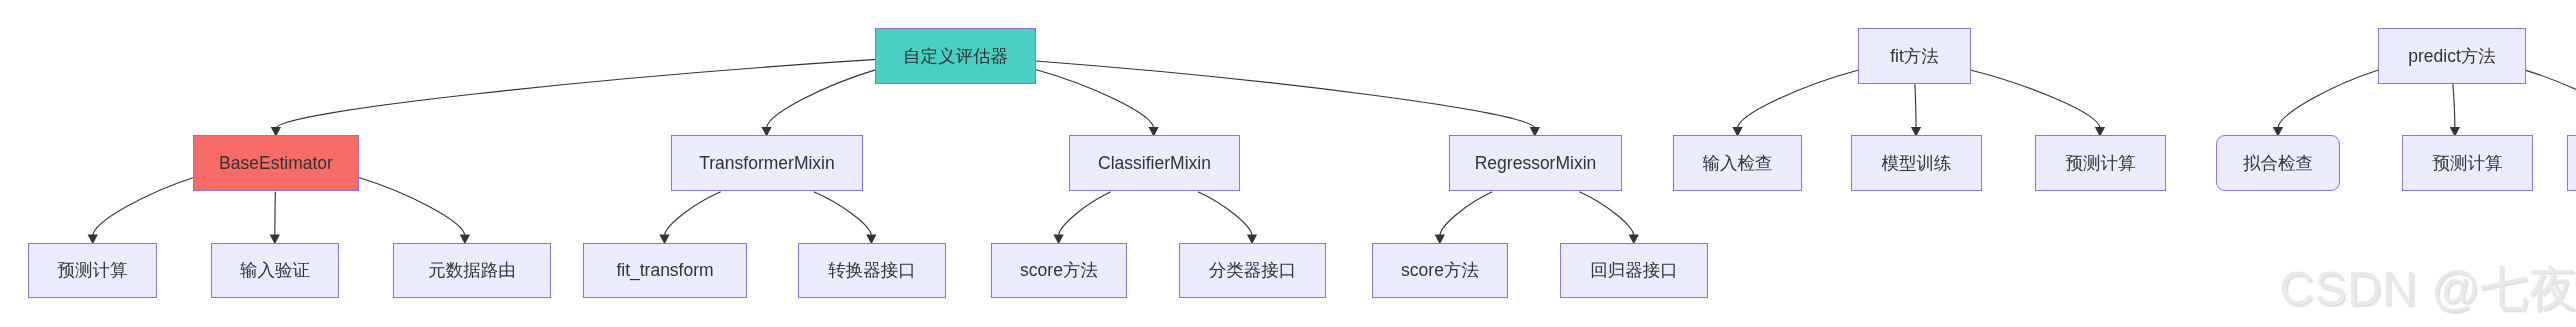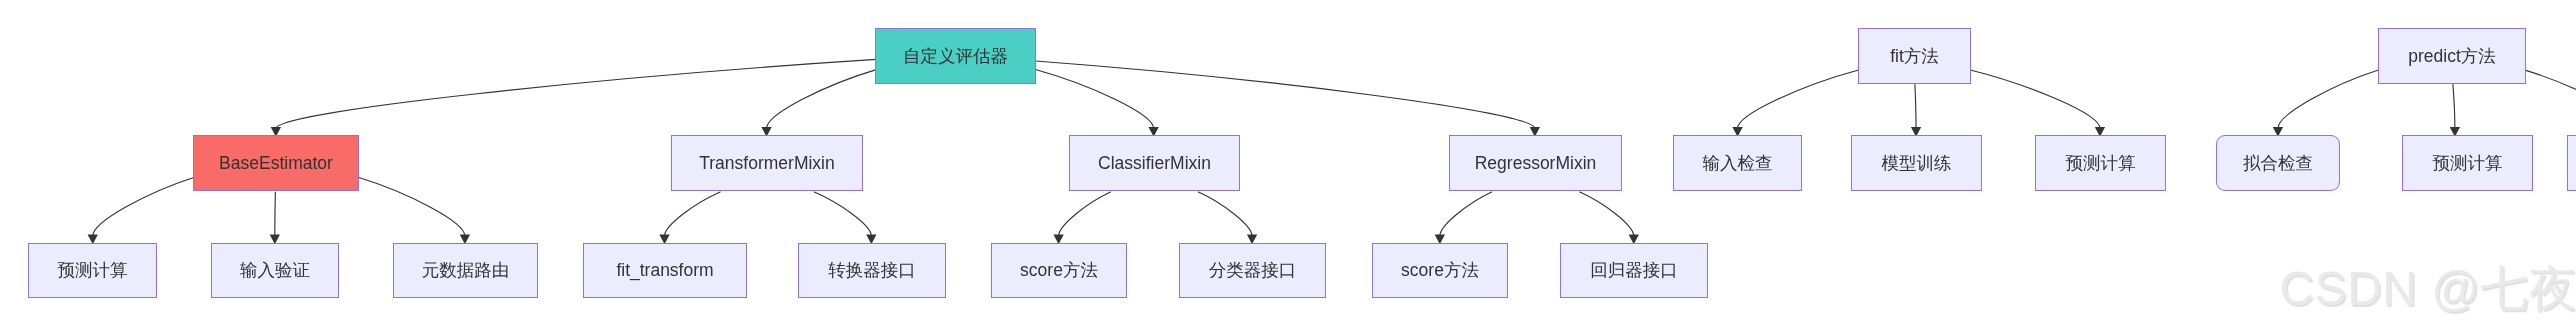--- a/index.html
+++ b/index.html
@@ -103,21 +103,21 @@
       </div>
       <div class="node" style="left: 1449px; top: 135px; width: 173px; height: 56px;">
         <span>RegressorMixin</span>
       </div>
       <div class="node" style="left: 28px; top: 243px; width: 129px; height: 55px;">
         <span>预测计算</span>
       </div>
       <div class="node" style="left: 211px; top: 243px; width: 128px; height: 55px;">
         <span>输入验证</span>
       </div>
-      <div class="node" style="left: 393px; top: 243px; width: 145px; height: 55px;">
+      <div class="node" style="left: 393px; top: 243px; width: 158px; height: 55px;">
         <span>元数据路由</span>
       </div>
       <div class="node" style="left: 583px; top: 243px; width: 164px; height: 55px; text-align: center;">
         <span>fit_transform</span>
       </div>
       <div class="node" style="left: 798px; top: 243px; width: 148px; height: 55px;">
         <span>转换器接口</span>
       </div>
       <div class="node" style="left: 991px; top: 243px; width: 136px; height: 55px;">
         <span>score方法</span>

